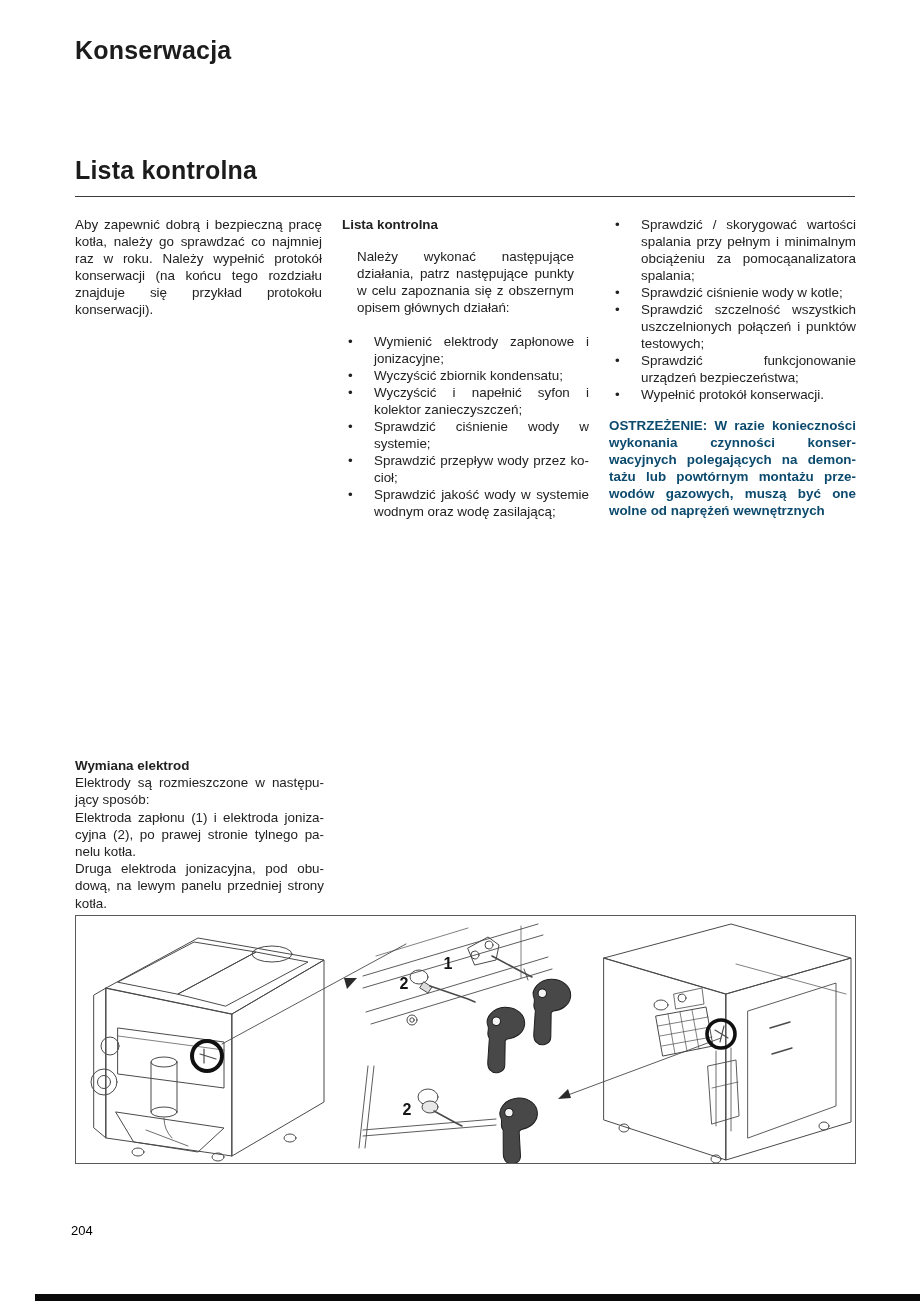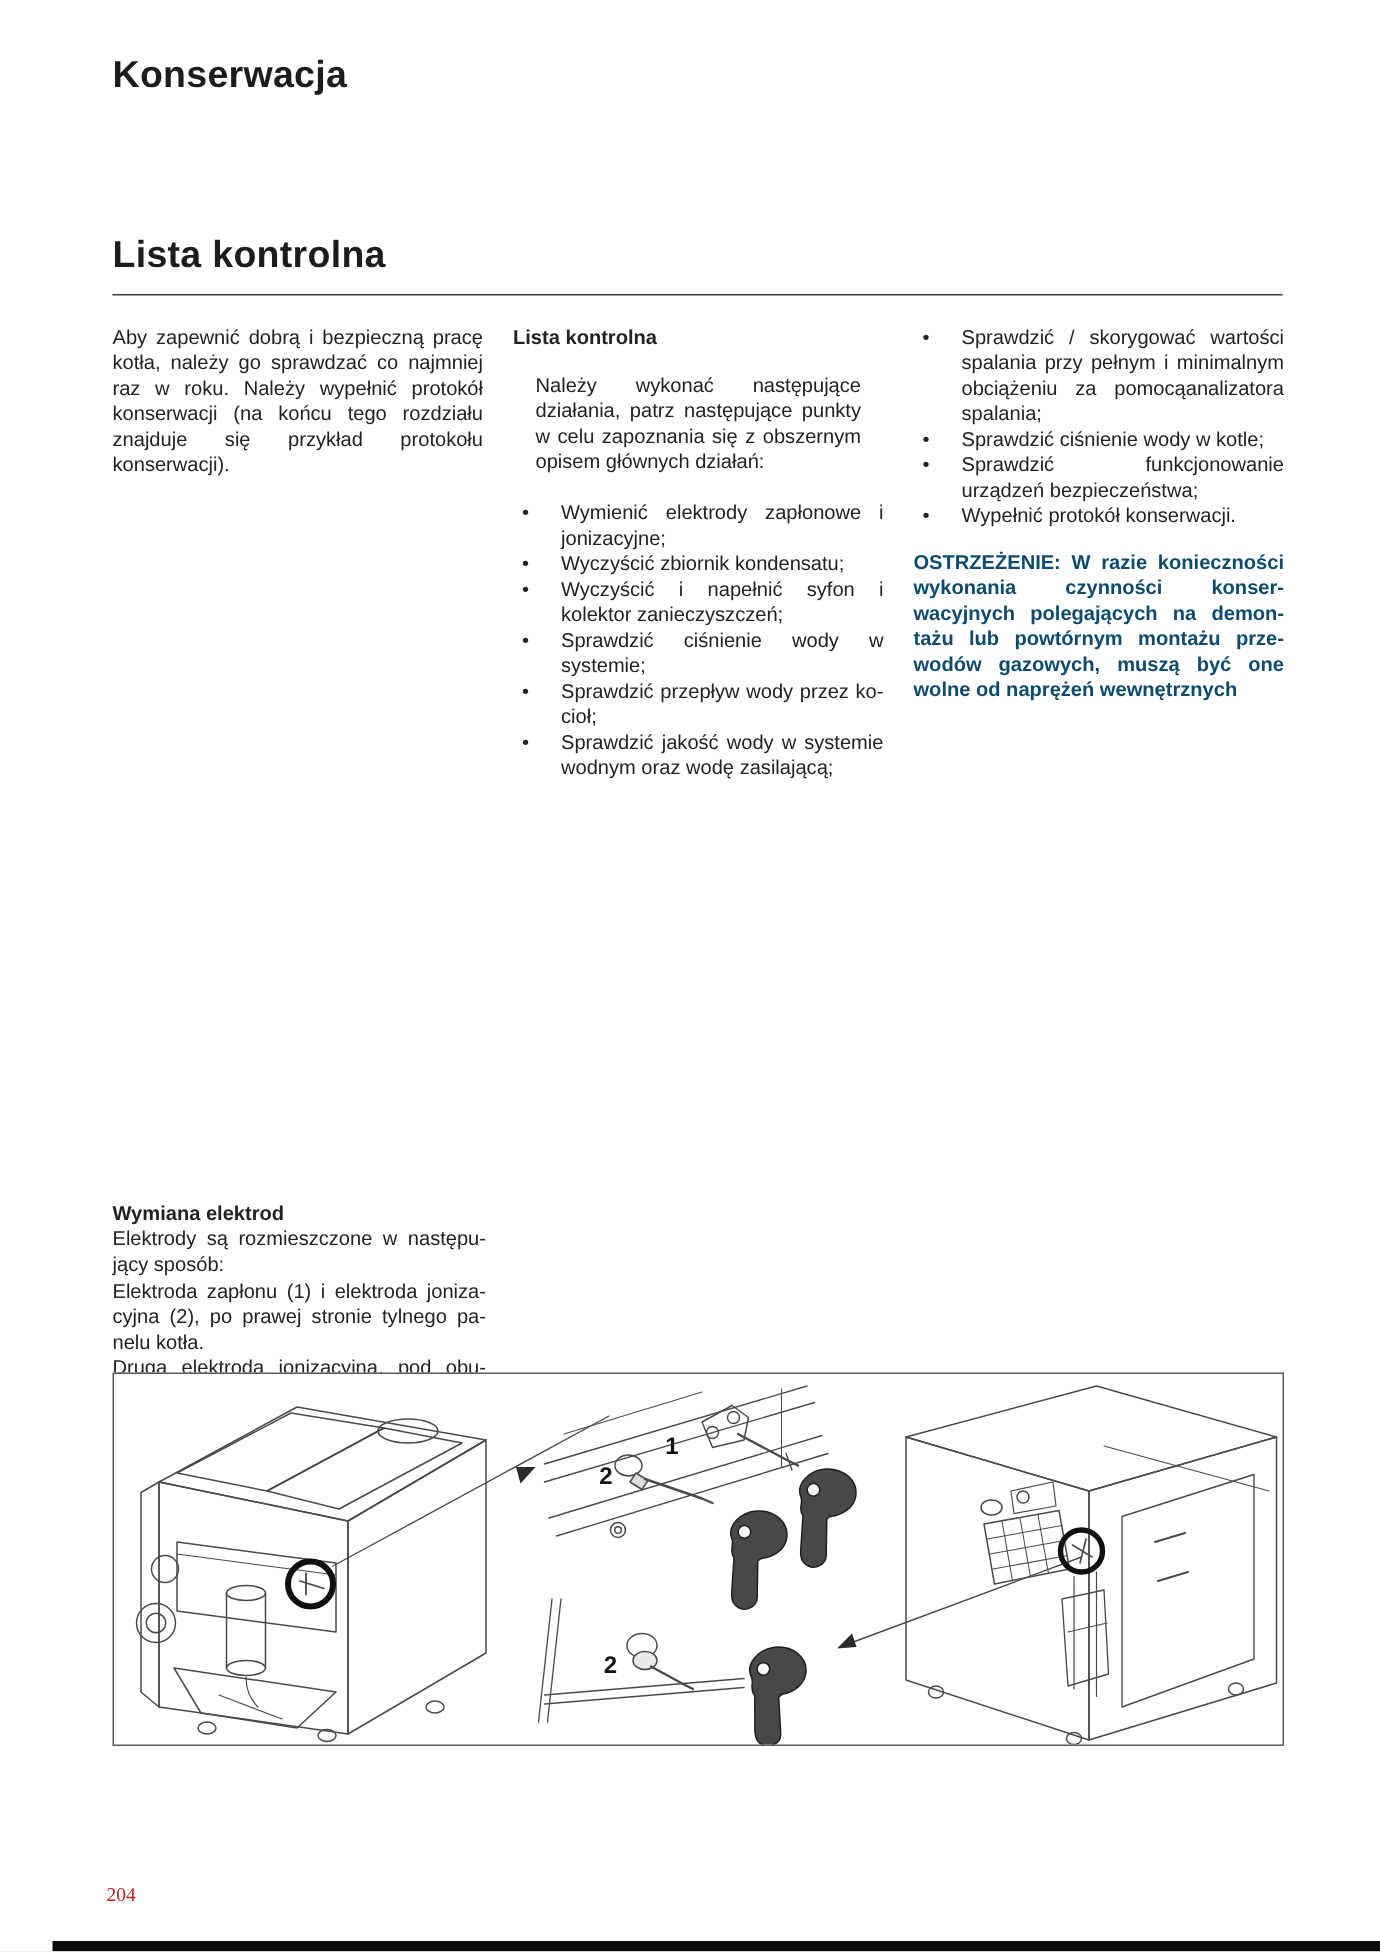--- a/index.html
+++ b/index.html
@@ -39,29 +39,29 @@
     position:relative;padding-left:32px;margin:0;text-align:justify;
   }
   ul.bullets li::before{
     content:"\2022";position:absolute;left:6px;top:0;
   }
   .warning{font-weight:bold;margin-top:14px;text-align:justify;color:#0c4a6e;}
   .electrodes{
     position:absolute;left:75px;top:757px;width:249px;
     font-size:13.4px;line-height:17.2px;
   }
-  .electrodes .subhead{font-weight:bold;margin-top:43px;}
+  .electrodes .subhead{font-weight:bold;}
   .electrodes div{text-align:justify;}
   .figure-frame{
     position:absolute;left:75px;top:915px;width:779px;height:247px;
     border:1px solid #5a5a5a;background:#fff;
   }
   .page-number{
-    position:absolute;left:71px;top:1255px;
-    font-size:13px;color:#b91c1c;font-family:Liberation Serif, serif;
+    position:absolute;left:71px;top:1223px;
+    font-size:13px;color:#000000;
   }
   .bottom-bar{
     position:absolute;left:35px;right:0;bottom:0;height:7px;background:#0a0a0a;
   }
   svg text{font-family:"Liberation Sans","DejaVu Sans",sans-serif;}
 </style>
 </head>
 <body>
 
 <div class="page">
@@ -86,20 +86,21 @@
           <li>Sprawdzić ciśnienie wody w systemie;</li>
           <li>Sprawdzić przepływ wody przez ko­cioł;</li>
           <li>Sprawdzić jakość wody w systemie wodnym oraz wodę zasilającą;</li>
         </ul>
     </div>
 
     <div class="col">
       <ul class="bullets no-gap">
           <li>Sprawdzić / skorygować wartości spa­lania przy pełnym i minimalnym obcią­żeniu za pomocąanalizatora spalania;</li>
           <li>Sprawdzić ciśnienie wody w kotle;</li>
+          <li>Sprawdzić szczelność wszystkich uszczelnionych połączeń i punktów testowych;</li>
           <li>Sprawdzić funkcjonowanie urządzeń bezpieczeństwa;</li>
           <li>Wypełnić protokół konserwacji.</li>
         </ul>
       <div class="warning">OSTRZEŻENIE: W razie konieczno­ści wykonania czynności konser­wacyjnych polegających na demon­tażu lub powtórnym montażu prze­wodów gazowych, muszą być one wolne od naprężeń wewnętrznych</div>
     </div>
   </div>
 
   <div class="electrodes">
     <div class="subhead">Wymiana elektrod</div>
     <div>

